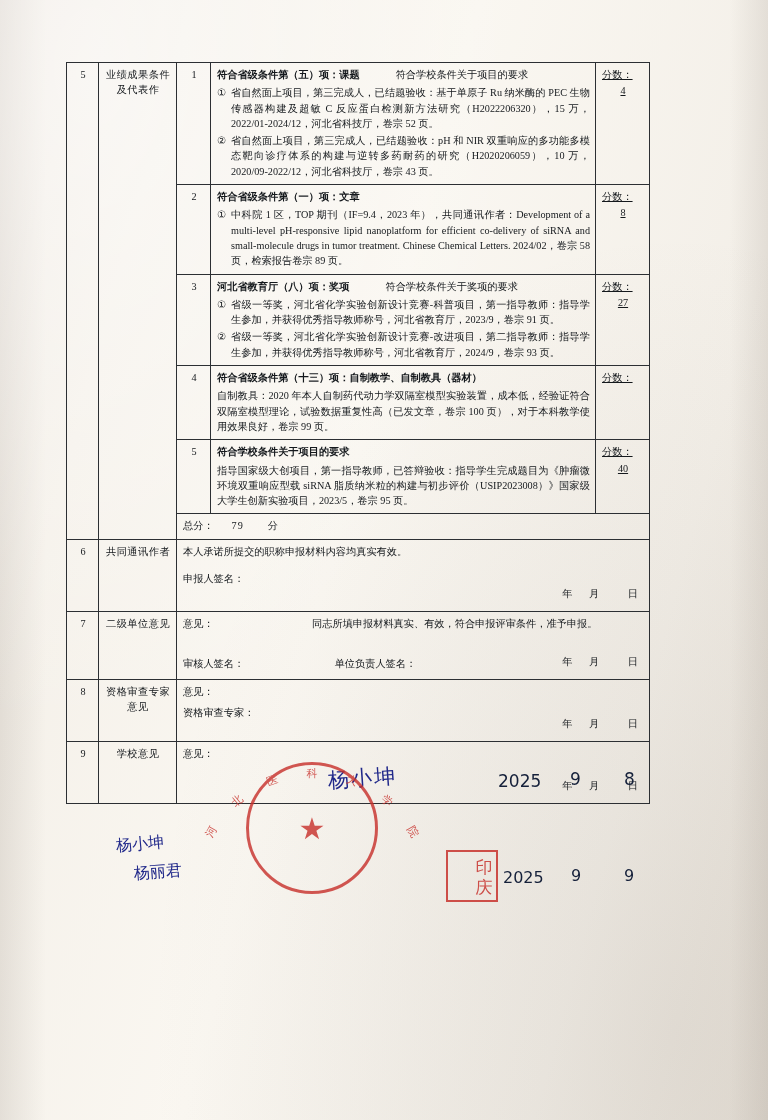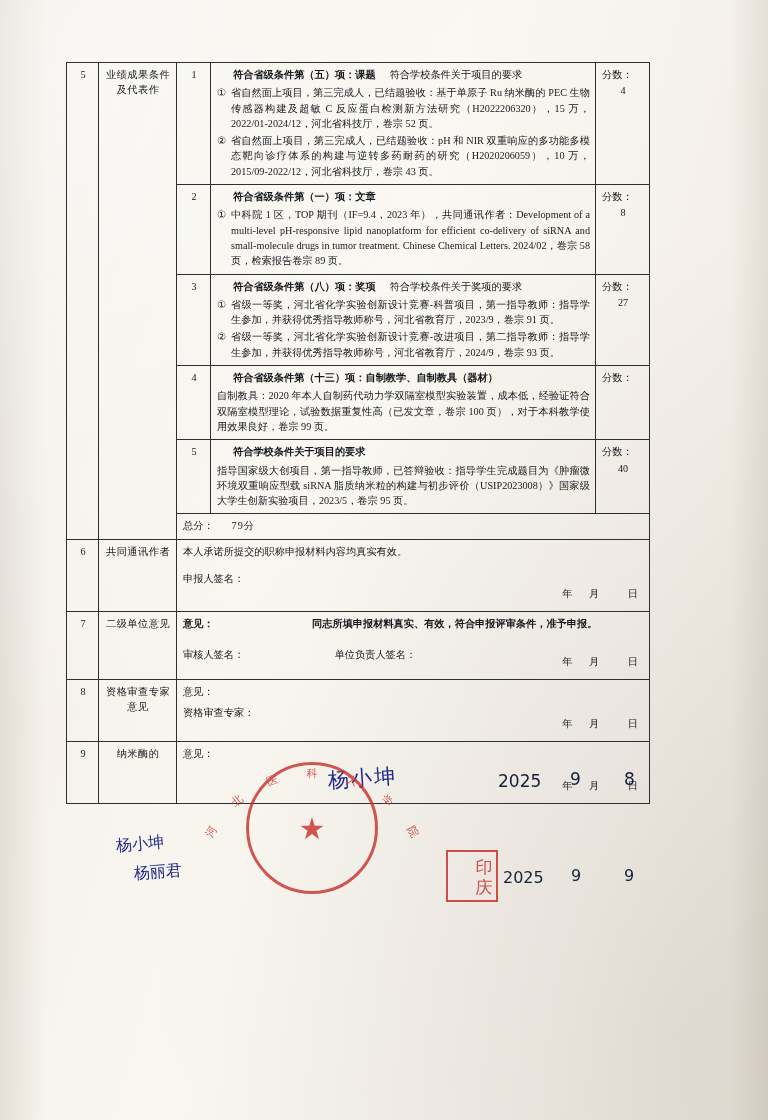--- a/index.html
+++ b/index.html
@@ -59,61 +59,61 @@
 
   .vmid { vertical-align: middle; }
   .tcenter { text-align: center; }
 
   .cat-label {
     line-height: 1.7;
     letter-spacing: 0.5px;
   }
   .hdr-line {
     display: flex;
-    gap: 14px;
+    gap: 36px;
     margin-bottom: 3px;
-    margin-left: 16px;
   }
   .hdr-line .b { font-weight: 700; }
   .itm {
     display: flex;
     margin-top: 2px;
   }
   .itm .mk {
     flex: 0 0 14px;
     text-align: left;
   }
   .itm .tx {
     flex: 1 1 auto;
     text-align: justify;
   }
   .score-cell {
     text-align: left;
     line-height: 1.7;
+    text-decoration: underline;
   }
   .score-cell .v {
     display: block;
     text-align: center;
     margin-top: 1px;
   }
   .total-row td {
     padding-top: 5px;
     padding-bottom: 5px;
   }
   .total-inner {
     display: flex;
     align-items: center;
   }
   .total-inner .lbl { margin-right: 18px; }
-  .total-inner .num { margin-right: 0; letter-spacing: 1px; }
+  .total-inner .num { margin-right: 24px; letter-spacing: 1px; }
 
   .sig-body { position: relative; min-height: 58px; }
   .sig-line1 { margin-bottom: 12px; }
   .sig-line2 { }
-  .opinion-line { margin-bottom: 16px; font-weight: bold; }
+  .opinion-line { margin-bottom: 25px; }
   .date-inline {
     position: absolute;
     right: 6px;
     bottom: 4px;
   }
 
   
   .hw {
     position: absolute;
     font-family: "DejaVu Sans", sans-serif;
@@ -186,21 +186,21 @@
           <div class="hdr-line">
             <span class="b">符合省级条件第（五）项：课题</span>
             <span>符合学校条件关于项目的要求</span>
           </div>
           <div class="itm">
             <span class="mk">①</span>
             <span class="tx">省自然面上项目，第三完成人，已结题验收：基于单原子 Ru 纳米酶的 PEC 生物传感器构建及超敏 C 反应蛋白检测新方法研究（H2022206320），15 万，2022/01-2024/12，河北省科技厅，卷宗 52 页。</span>
           </div>
           <div class="itm">
             <span class="mk">②</span>
-            <span class="tx">省自然面上项目，第三完成人，已结题验收：pH 和 NIR 双重响应的多功能多模态靶向诊疗体系的构建与逆转多药耐药的研究（H2020206059），10 万，2015/09-2022/12，河北省科技厅，卷宗 43 页。</span>
+            <span class="tx">省自然面上项目，第三完成人，已结题验收：pH 和 NIR 双重响应的多功能多模态靶向诊疗体系的构建与逆转多药耐药的研究（H2020206059），10 万，2020/09-2022/12，河北省科技厅，卷宗 43 页。</span>
           </div>
         </td>
         <td class="c-score score-cell">
           <span>分数：</span>
           <span class="v">4</span>
         </td>
       </tr>
 
       <tr>
         <td class="c-idx vmid">2</td>
@@ -216,21 +216,21 @@
         <td class="c-score score-cell">
           <span>分数：</span>
           <span class="v">8</span>
         </td>
       </tr>
 
       <tr>
         <td class="c-idx vmid">3</td>
         <td class="c-body">
           <div class="hdr-line">
-            <span class="b">符合省级条件第（八）项：奖项</span>
+            <span class="b">河北省教育厅（八）项：奖项</span>
             <span>符合学校条件关于奖项的要求</span>
           </div>
           <div class="itm">
             <span class="mk">①</span>
             <span class="tx">省级一等奖，河北省化学实验创新设计竞赛-科普项目，第一指导教师：指导学生参加，并获得优秀指导教师称号，河北省教育厅，2023/9，卷宗 91 页。</span>
           </div>
           <div class="itm">
             <span class="mk">②</span>
             <span class="tx">省级一等奖，河北省化学实验创新设计竞赛-改进项目，第二指导教师：指导学生参加，并获得优秀指导教师称号，河北省教育厅，2024/9，卷宗 93 页。</span>
           </div>
@@ -334,21 +334,21 @@
               <span>年</span>
               <span style="padding:0 16px 0 14px;">月</span>
               <span style="padding-left:10px;">日</span>
             </div>
           </div>
         </td>
       </tr>
 
       <tr>
         <td class="c-num vmid tcenter">9</td>
-        <td class="c-cat vmid tcenter cat-label">纳米酶的</td>
+        <td class="c-cat vmid tcenter cat-label">学校意见</td>
         <td colspan="3">
           <div class="sig-body" style="min-height:52px;">
             <div class="sig-line1">意见：</div>
             <div class="date-inline">
               <span>年</span>
               <span style="padding:0 16px 0 14px;">月</span>
               <span style="padding-left:10px;">日</span>
             </div>
           </div>
         </td>

